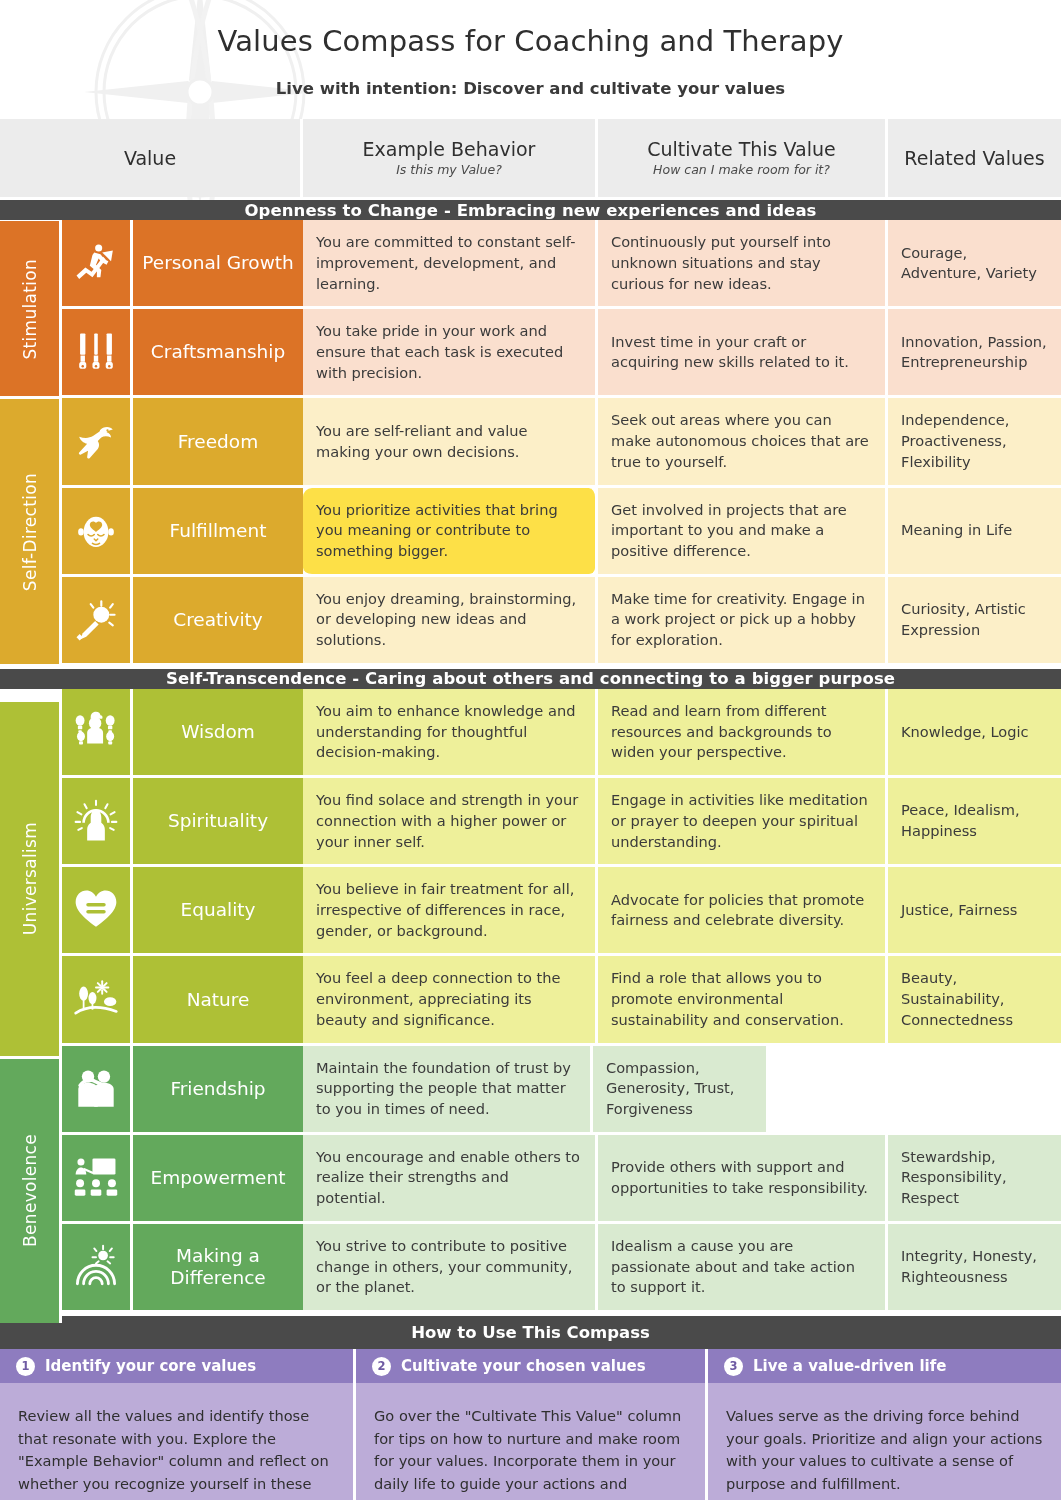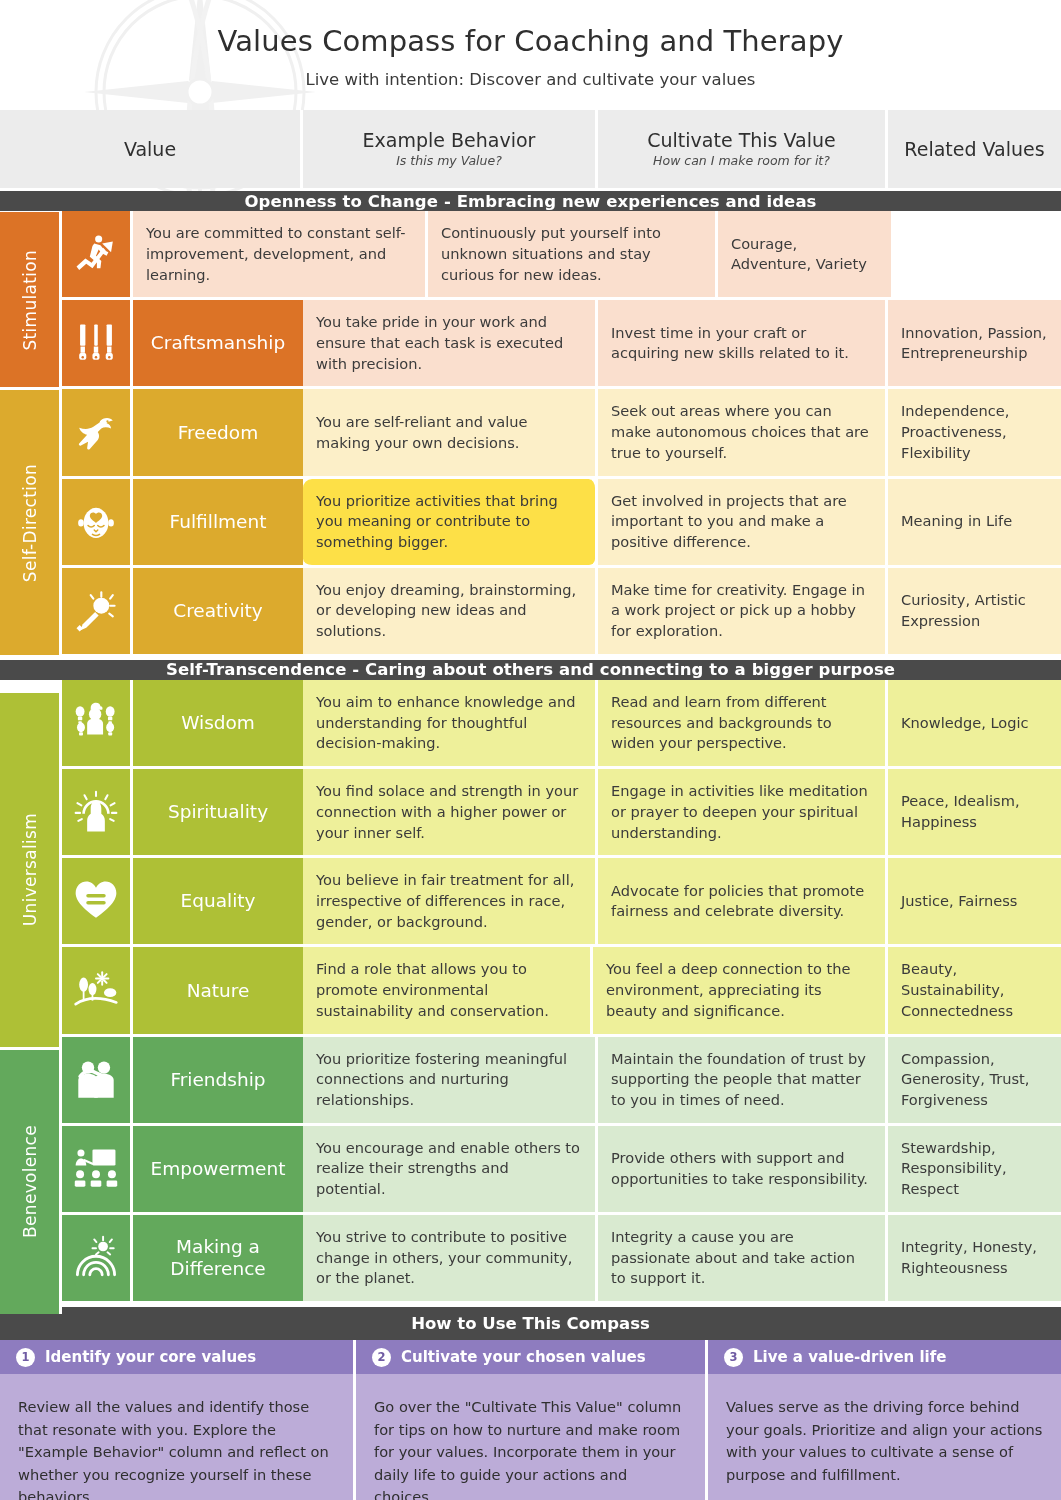--- a/index.html
+++ b/index.html
@@ -35,23 +35,23 @@
   }
   .header h1 {
     font-size: 29px;
     font-weight: 400;
     color: #2f2f2f;
     letter-spacing: .1px;
     line-height: 1.15;
   }
   .header h2 {
     font-size: 16.5px;
-    font-weight: 400;
+    font-weight: 700;
     color: #3a3a3a;
-    margin-top: 12px;
+    margin-top: 21px;
     line-height: 1.2;
   }
 
   
   .table { position: relative; margin-top: 20px; width: 1061px; }
   .c-cat   { width: 62px;  flex: 0 0 62px; }
   .c-icon  { width: 71px;  flex: 0 0 71px; }
   .c-name  { width: 170px; flex: 0 0 170px; }
   .c-ex    { width: 295px; flex: 0 0 295px; }
   .c-cult  { width: 290px; flex: 0 0 290px; }
@@ -208,20 +208,21 @@
         <div class="icon-cell c-icon" style="background: rgb(220, 115, 38);">
           <svg viewBox="0 0 52 52" width="46" height="46">
             <g fill="#fff">
               <circle cx="29" cy="9" r="4"></circle>
               <path d="M24 14 l7 2 l5 6 l4 2 l-2 4 l-6 -3 l-3 -4 l-3 7 l6 6 l-1 8 l-4 0 l0 -6 l-8 -7 l3 -12z"></path>
               <path d="M4 40 l10 -9 l7 5 l13 -17 l3 3 l-15 20 l-7 -5 l-8 7z"></path>
               <polygon points="33,14 45,12 43,24"></polygon>
             </g>
           </svg>
         </div>
+        <div class="name-cell c-name" style="background: rgb(220, 115, 38);">Personal Growth</div>
         <div class="txt-cell c-ex" style="background: rgb(250, 223, 206);">You are committed to constant self-improvement, development, and learning.</div>
         <div class="txt-cell c-cult" style="background: rgb(250, 223, 206);">Continuously put yourself into unknown situations and stay curious for new ideas.</div>
         <div class="txt-cell c-rel last" style="background: rgb(250, 223, 206);">Courage, Adventure, Variety</div>
       </div>
       <div class="vrow">
         <div class="c-cat"></div>
         <div class="icon-cell c-icon" style="background: rgb(220, 115, 38);">
           <svg viewBox="0 0 52 52" width="46" height="46">
             <g fill="#fff">
               <rect x="8" y="5" width="6" height="24" rx="1"></rect>
@@ -394,39 +395,38 @@
                 <path d="M38 8 l-3 3"></path>
                 <path d="M28 18 l3 -3"></path>
                 <path d="M38 18 l-3 -3"></path>
               </g>
               <circle cx="33" cy="13" r="2.2"></circle>
               <path d="M3 42 C15 34 32 34 49 40" stroke="#fff" stroke-width="3" fill="none" stroke-linecap="round"></path>
             </g>
           </svg>
         </div>
         <div class="name-cell c-name" style="background: rgb(174, 192, 54);">Nature</div>
+        <div class="txt-cell c-ex" style="background: rgb(238, 240, 154);">You feel a deep connection to the environment, appreciating its beauty and significance.</div>
         <div class="txt-cell c-cult" style="background: rgb(238, 240, 154);">Find a role that allows you to promote environmental sustainability and conservation.</div>
-        <div class="txt-cell c-ex" style="background: rgb(238, 240, 154);">You feel a deep connection to the environment, appreciating its beauty and significance.</div>
         <div class="txt-cell c-rel last" style="background: rgb(238, 240, 154);">Beauty, Sustainability, Connectedness</div>
       </div>
       <div class="vrow">
         <div class="c-cat"></div>
         <div class="icon-cell c-icon" style="background: rgb(99, 169, 92);">
           <svg viewBox="0 0 52 52" width="46" height="46">
             <g fill="#fff">
               <circle cx="17" cy="12" r="7"></circle>
               <circle cx="35" cy="12" r="7"></circle>
               <path d="M6 26 c0 -4 5 -7 11 -7 c6 0 11 3 11 7 l0 20 l-22 0z"></path>
               <path d="M24 26 c0 -4 5 -7 11 -7 c6 0 11 3 11 7 l0 20 l-22 0z"></path>
               <path d="M8 22 c4 -6 12 -8 18 -4 l12 5" stroke="#fff" stroke-width="4" fill="none" stroke-linecap="round"></path>
             </g>
           </svg>
         </div>
         <div class="name-cell c-name" style="background: rgb(99, 169, 92);">Friendship</div>
-        <div class="txt-cell c-ex" style="background: rgb(217, 234, 208);">You prioritize fostering meaningful connections and nurturing relationships.</div>
         <div class="txt-cell c-cult" style="background: rgb(217, 234, 208);">Maintain the foundation of trust by supporting the people that matter to you in times of need.</div>
         <div class="txt-cell c-rel last" style="background: rgb(217, 234, 208);">Compassion, Generosity, Trust, Forgiveness</div>
       </div>
       <div class="vrow">
         <div class="c-cat"></div>
         <div class="icon-cell c-icon" style="background: rgb(99, 169, 92);">
           <svg viewBox="0 0 52 52" width="46" height="46">
             <g fill="#fff">
               <rect x="22" y="4" width="26" height="18" rx="1.5"></rect>
               <circle cx="9" cy="8" r="4"></circle>
@@ -464,21 +464,21 @@
                 <path d="M24 5 l2.5 3"></path>
                 <path d="M22 15 h4"></path>
                 <path d="M42 22 l-3 -2.5"></path>
                 <path d="M26 22 l3 -2.5"></path>
               </g>
             </g>
           </svg>
         </div>
         <div class="name-cell c-name" style="background: rgb(99, 169, 92);">Making a Difference</div>
         <div class="txt-cell c-ex" style="background: rgb(217, 234, 208);">You strive to contribute to positive change in others, your community, or the planet.</div>
-        <div class="txt-cell c-cult" style="background: rgb(217, 234, 208);">Integrity a cause you are passionate about and take action to support it.</div>
+        <div class="txt-cell c-cult" style="background: rgb(217, 234, 208);">Idealism a cause you are passionate about and take action to support it.</div>
         <div class="txt-cell c-rel last" style="background: rgb(217, 234, 208);">Integrity, Honesty, Righteousness</div>
       </div>
       <div style="position: absolute; left: 0px; top: 0px; width: 62px; height: 100%; pointer-events: none;">
         <div style="position: absolute; left: 0px; top: 102px; width: 62px; height: 175.312px; background: rgb(220, 115, 38); border-right: 3px solid rgb(255, 255, 255); display: flex; align-items: center; justify-content: center;">
           <div class="cat-label">Stimulation</div>
         </div>
         <div style="position: absolute; left: 0px; top: 280.312px; width: 62px; height: 264.469px; background: rgb(220, 170, 45); border-right: 3px solid rgb(255, 255, 255); display: flex; align-items: center; justify-content: center;">
           <div class="cat-label">Self-Direction</div>
         </div>
         <div style="position: absolute; left: 0px; top: 582.781px; width: 62px; height: 353.625px; background: rgb(174, 192, 54); border-right: 3px solid rgb(255, 255, 255); display: flex; align-items: center; justify-content: center;">

